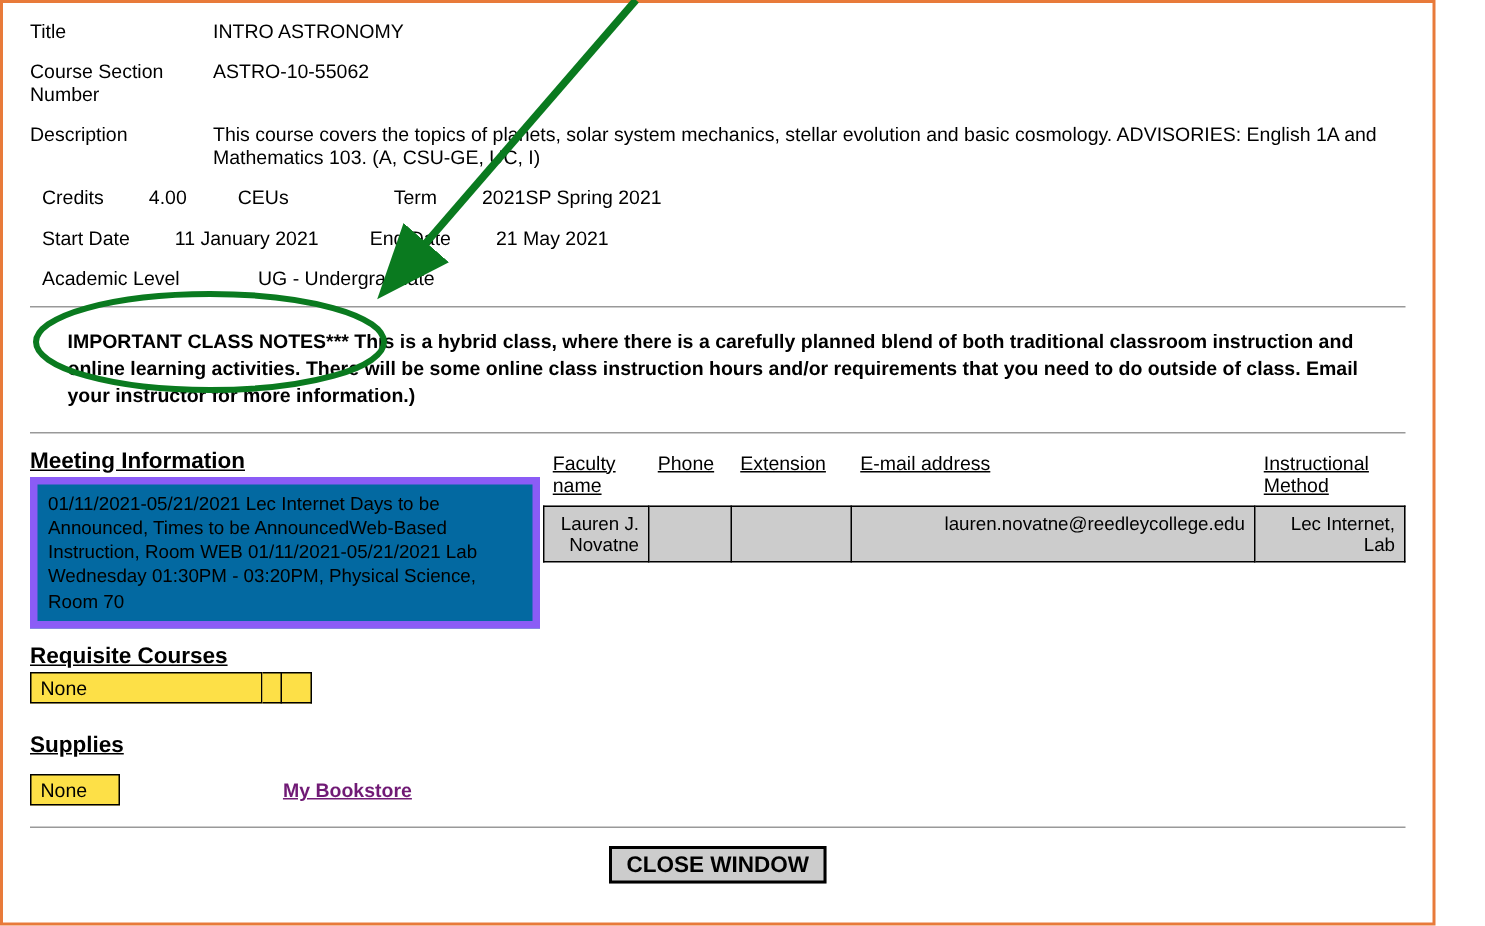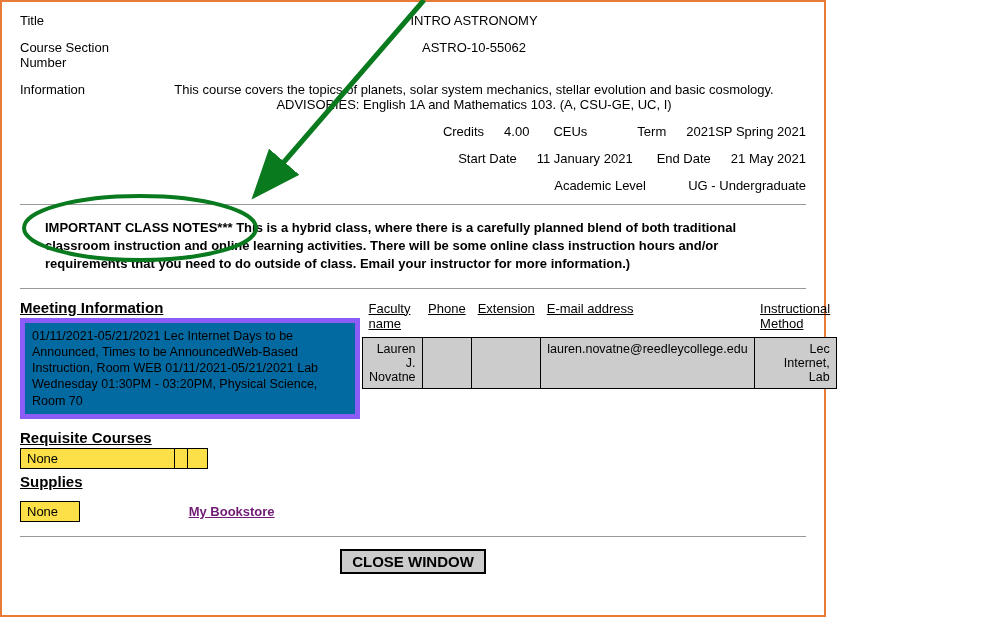--- a/index.html
+++ b/index.html
@@ -10,47 +10,45 @@
       width: 990px;
       height: 617px;
       position: relative;
       overflow: hidden;
     }
     .container {
       border-top: 2px solid #e87a3a;
       border-left: 2px solid #e87a3a;
       border-right: 2px solid #e87a3a;
       border-bottom: 2px solid #e87a3a;
-      width: 826px;
+      width: 957px;
       height: 617px;
       padding: 8px 18px 10px 18px;
       position: relative;
     }
     .field-row {
       display: flex;
       align-items: flex-start;
       margin-bottom: 6px;
       padding: 3px 0;
     }
     .field-label {
       width: 122px;
       flex-shrink: 0;
       color: #000;
     }
     .field-value {
       flex: 1;
-      text-align: center;
     }
     .inline-fields {
       display: flex;
-      gap: 16px;
+      gap: 26px;
       align-items: center;
       margin-bottom: 6px;
       padding: 3px 0 3px 8px;
-      justify-content: flex-end;
     }
     .inline-fields .lbl { margin-right: 4px; }
     hr.section-divider {
       border: none;
       border-top: 1px solid #999;
       margin: 8px 0;
     }
     .notes {
       font-weight: bold;
       padding: 6px 10px 6px 25px;
@@ -146,21 +144,21 @@
     <div class="field-label">Title</div>
     <div class="field-value">INTRO ASTRONOMY</div>
   </div>
 
   <div class="field-row">
     <div class="field-label">Course Section Number</div>
     <div class="field-value">ASTRO-10-55062</div>
   </div>
 
   <div class="field-row">
-    <div class="field-label">Information</div>
+    <div class="field-label">Description</div>
     <div class="field-value">This course covers the topics of planets, solar system mechanics, stellar evolution and basic cosmology. ADVISORIES: English 1A and Mathematics 103. (A, CSU-GE, UC, I)</div>
   </div>
 
   <div class="inline-fields">
     <span class="lbl">Credits</span>
     <span>4.00</span>
     <span class="lbl" style="margin-left:8px">CEUs</span>
     <span></span>
     <span class="lbl" style="margin-left:14px">Term</span>
     <span>2021SP Spring 2021</span>
@@ -189,21 +187,21 @@
       <div class="section-title">Meeting Information</div>
       <div class="grey-box">01/11/2021-05/21/2021 Lec Internet Days to be Announced, Times to be AnnouncedWeb-Based Instruction, Room WEB 01/11/2021-05/21/2021 Lab Wednesday 01:30PM - 03:20PM, Physical Science, Room 70</div>
 
       <div class="section-title" style="margin-top:10px">Requisite Courses</div>
       <div class="req-row">
         <div class="small-grey">None</div>
         <div class="small-grey sp1">&nbsp;</div>
         <div class="small-grey sp2">&nbsp;</div>
       </div>
 
-      <div class="section-title" style="margin-top:4px">Supplies</div>
+      <div class="section-title" style="margin-top:19px">Supplies</div>
       <div class="small-grey" style="width:60px">None</div>
 
       <a href="#" class="bookstore-link">My Bookstore</a>
     </div>
 
     <div class="right-col">
       <table class="faculty">
         <thead>
           <tr>
             <th style="width:70px">Faculty name</th>

